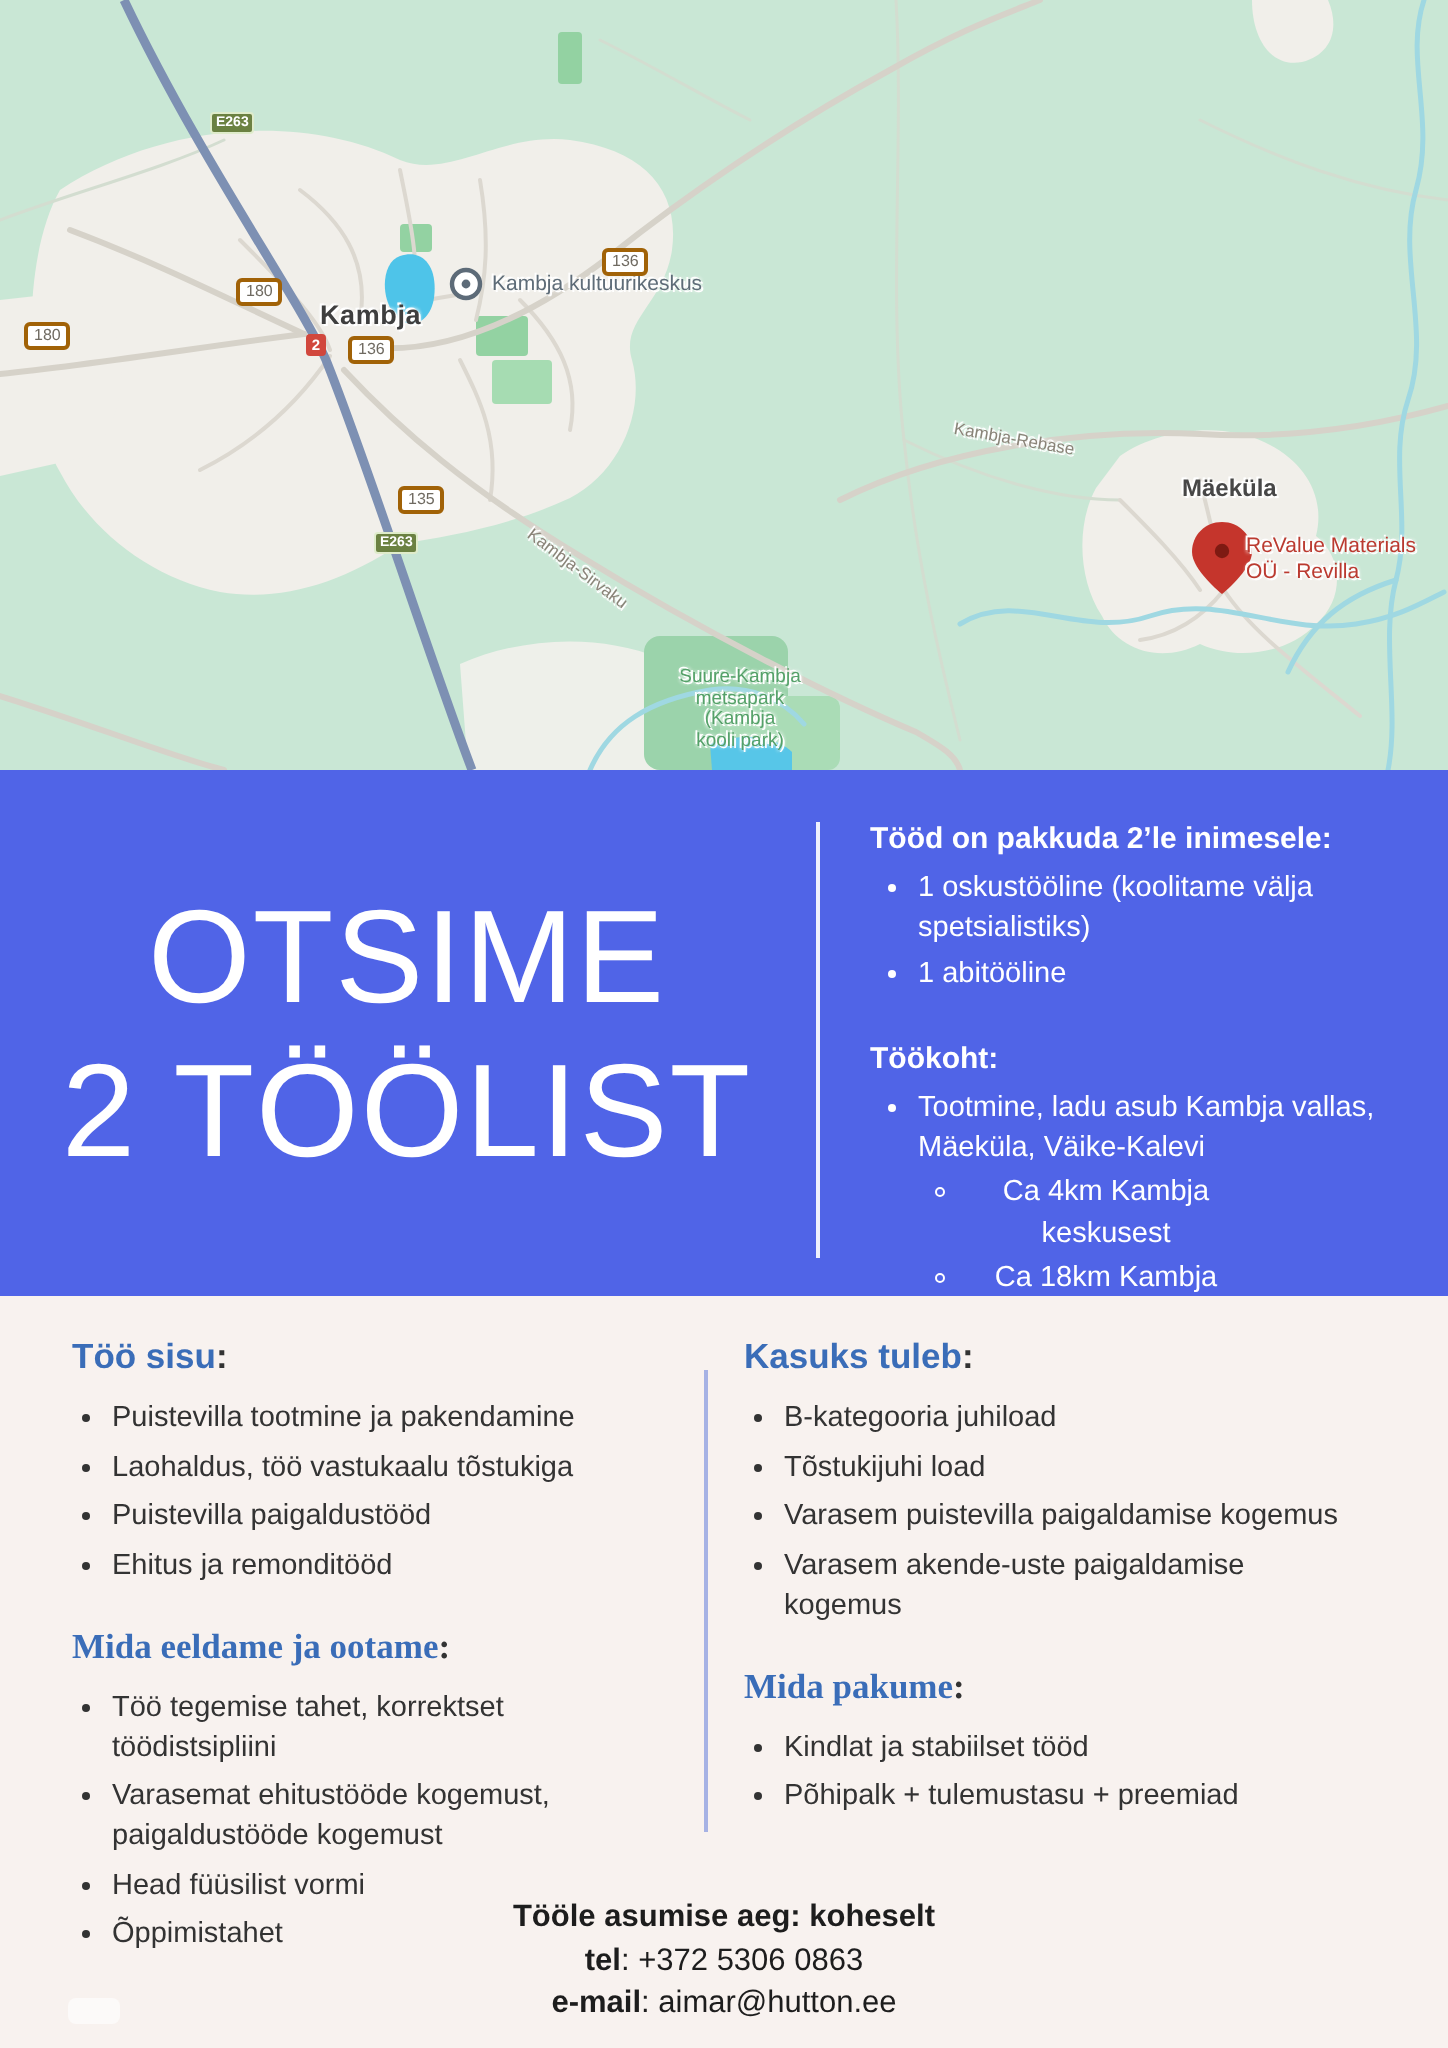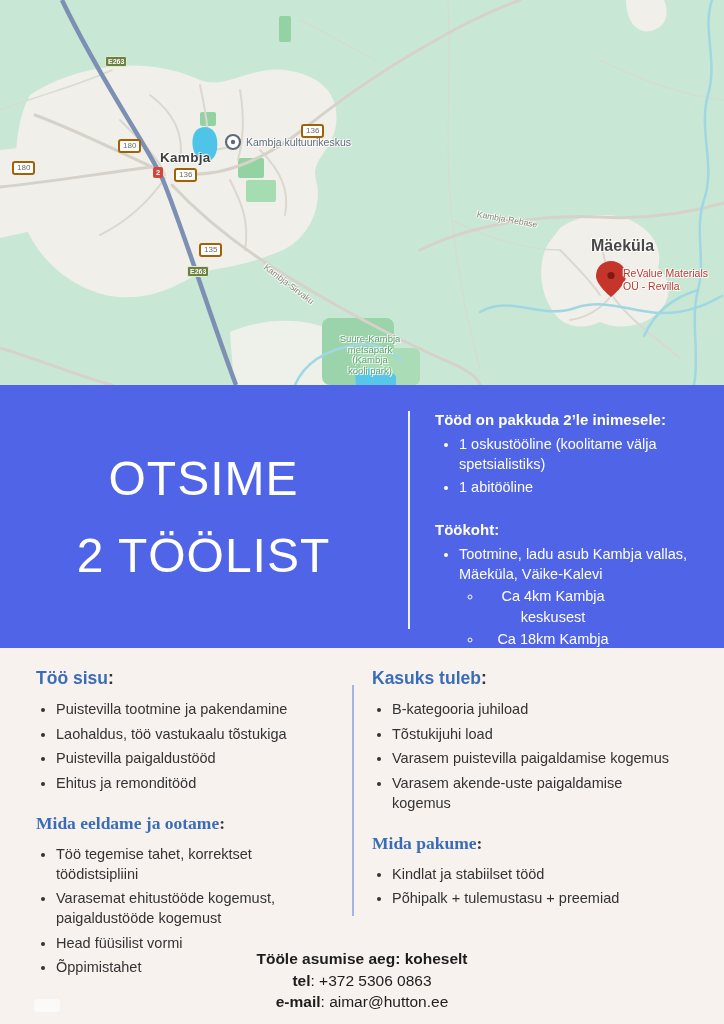--- a/index.html
+++ b/index.html
@@ -9,35 +9,35 @@
     font-family:"Liberation Sans",sans-serif;
     background:#f8f2ef;
     overflow:hidden;
   }
   
   .map{position:relative;width:724px;height:385px;background:#c9e7d5;}
   .map svg{position:absolute;left:0;top:0;}
   .map-label{position:absolute;white-space:nowrap;
     text-shadow:0 0 2px #fff,0 0 2px #fff,1px 1px 0 #fff,-1px -1px 0 #fff;}
   .town{font-size:13.5px;font-weight:700;color:#3e3e3e;letter-spacing:.3px;}
-  .village{font-size:16px;font-weight:700;color:#474747;}
+  .village{font-size:12px;font-weight:700;color:#474747;}
   .poi-civic{font-size:10.5px;color:#5e6c78;}
   .poi-red{font-size:10.5px;color:#bb3a30;line-height:12px;}
   .roadname{font-size:8.5px;color:#8a8378;}
   .parklabel{font-size:9.5px;color:#55a169;line-height:10.5px;text-align:center;width:92px;white-space:normal;}
   .pill{position:absolute;background:#ffffff;border:2px solid #a16207;border-radius:3px;
     font-size:8px;color:#6f6a61;padding:0 3px;line-height:10px;}
   .pill-green{position:absolute;background:#6b8142;border:1px solid #dfeccb;border-radius:2px;
     font-size:7px;font-weight:700;color:#ffffff;padding:0 2px;line-height:9px;}
   .shield{position:absolute;background:#d1473d;border-radius:2px;
     font-size:7.5px;font-weight:700;color:#fff;width:10px;line-height:11px;text-align:center;}
   
   .band{position:relative;width:724px;height:263px;background:#5064e7;display:flex;color:#fff;}
   .band-left{width:407px;display:flex;align-items:center;justify-content:center;}
-  .headline{text-align:center;font-size:48px;line-height:77px;font-weight:400;letter-spacing:1px;}
+  .headline{text-align:center;font-size:66px;line-height:77px;font-weight:400;letter-spacing:1px;}
   .band-divider{position:absolute;left:408px;top:26px;width:2px;height:218px;background:rgba(255,255,255,.9);}
   .band-right{flex:1;padding:24px 14px 0 28px;font-size:14.5px;line-height:1.4;}
   .band-heading{font-weight:700;font-size:15px;margin:0 0 4px 0;}
   .band-right ul{margin:0;padding:0 0 0 24px;}
   .band-right li{margin:0 0 2px 0;}
   .band-right ul.sub{list-style-type:circle;padding-left:24px;margin-top:2px;width:140px;text-align:center;}
   .band-gap{height:20px;}
   
   .content{position:relative;width:724px;height:293px;color:#333;}
   .col-divider{position:absolute;left:352px;top:37px;width:2px;height:231px;background:#a6b2e4;}

